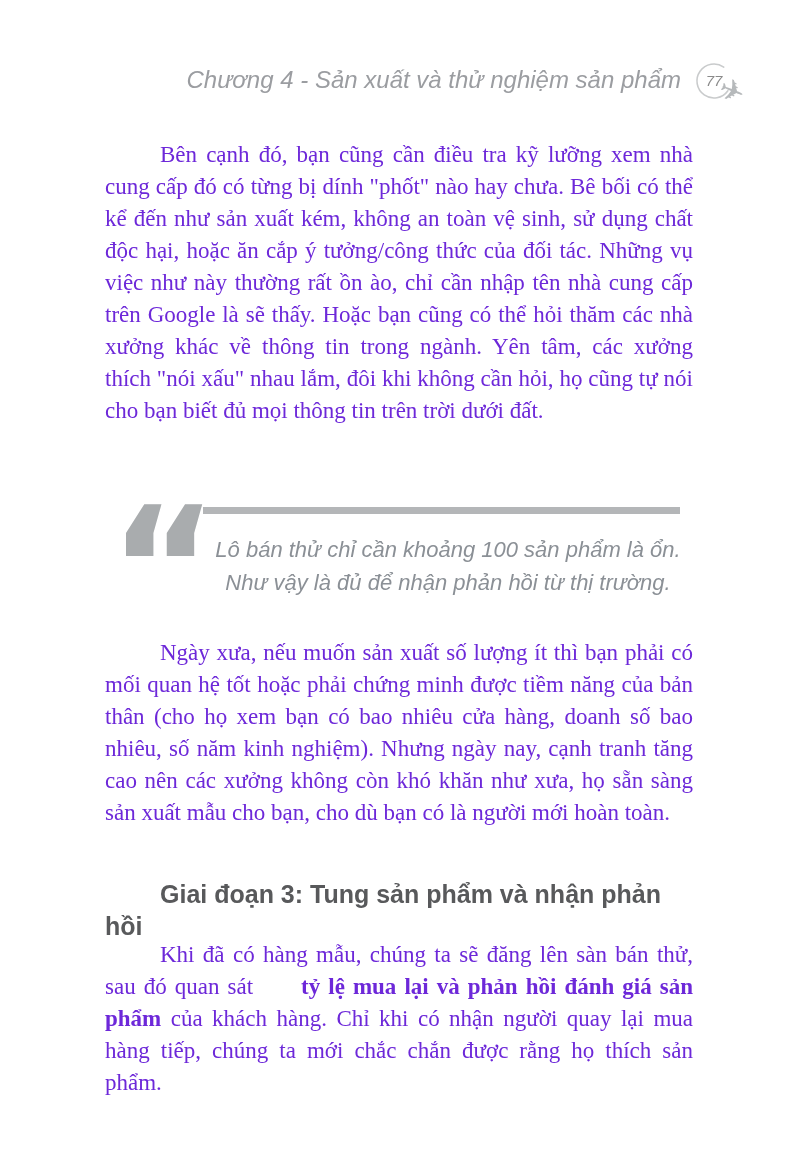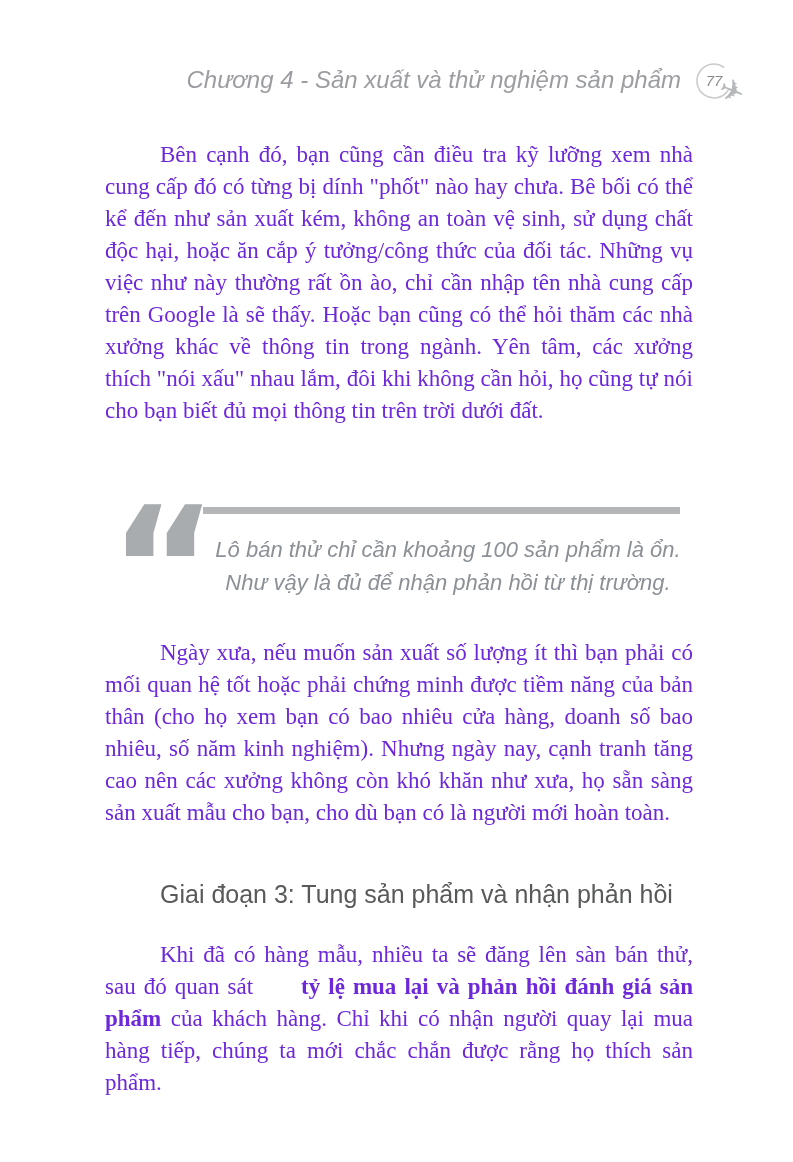--- a/index.html
+++ b/index.html
@@ -49,21 +49,21 @@
   .para b { font-weight: bold; margin-left: 40px; }
 
   
   .section-heading {
     position: absolute;
     left: 105px;
     top: 878px;
     width: 588px;
     margin: 0;
     font-family: "Liberation Sans", "DejaVu Sans", sans-serif;
-    font-weight: normal;
+    font-weight: bold;
     font-size: 25px;
     line-height: 32px;
     color: #58595b;
     text-indent: 55px;
   }
 
   
   .quote {
     position: absolute;
     left: 105px;
@@ -118,15 +118,15 @@
     <div class="quote-content">
       <div class="quote-bar"></div>
       <p class="quote-text">Lô bán thử chỉ cần khoảng 100 sản phẩm là ổn. Như vậy là đủ để nhận phản hồi từ thị trường.</p>
     </div>
   </div>
 
   <p class="para" id="p2">Ngày xưa, nếu muốn sản xuất số lượng ít thì bạn phải có mối quan hệ tốt hoặc phải chứng minh được tiềm năng của bản thân (cho họ xem bạn có bao nhiêu cửa hàng, doanh số bao nhiêu, số năm kinh nghiệm). Nhưng ngày nay, cạnh tranh tăng cao nên các xưởng không còn khó khăn như xưa, họ sẵn sàng sản xuất mẫu cho bạn, cho dù bạn có là người mới hoàn toàn.</p>
 
   <h2 class="section-heading">Giai đoạn 3: Tung sản phẩm và nhận phản hồi</h2>
 
-  <p class="para" id="p3"><span>Khi đã có hàng mẫu, nhiều ta sẽ đăng lên sàn bán thử, sau đó quan sát </span><b>tỷ lệ mua lại và phản hồi đánh giá sản phẩm</b><span> của khách hàng. Chỉ khi có nhận người quay lại mua hàng tiếp, chúng ta mới chắc chắn được rằng họ thích sản phẩm.</span></p>
+  <p class="para" id="p3"><span>Khi đã có hàng mẫu, chúng ta sẽ đăng lên sàn bán thử, sau đó quan sát </span><b>tỷ lệ mua lại và phản hồi đánh giá sản phẩm</b><span> của khách hàng. Chỉ khi có nhận người quay lại mua hàng tiếp, chúng ta mới chắc chắn được rằng họ thích sản phẩm.</span></p>
 
 </div>
 
 </body></html>

